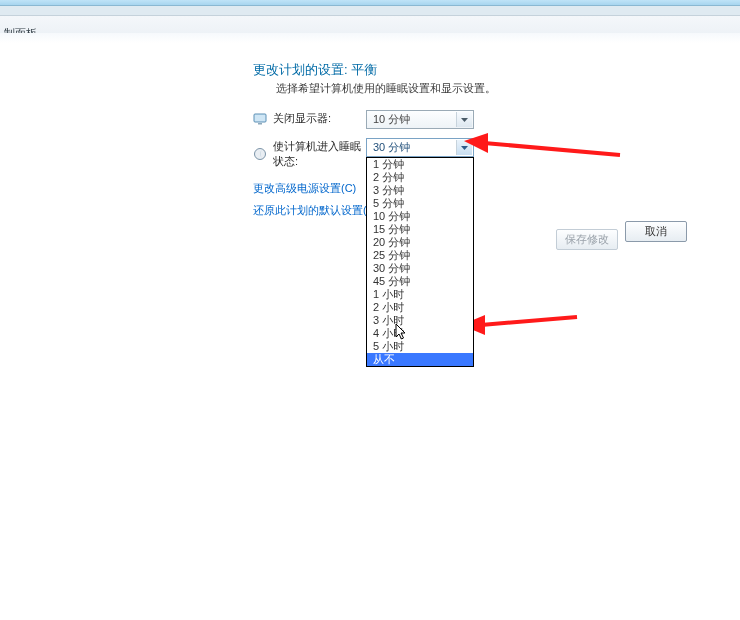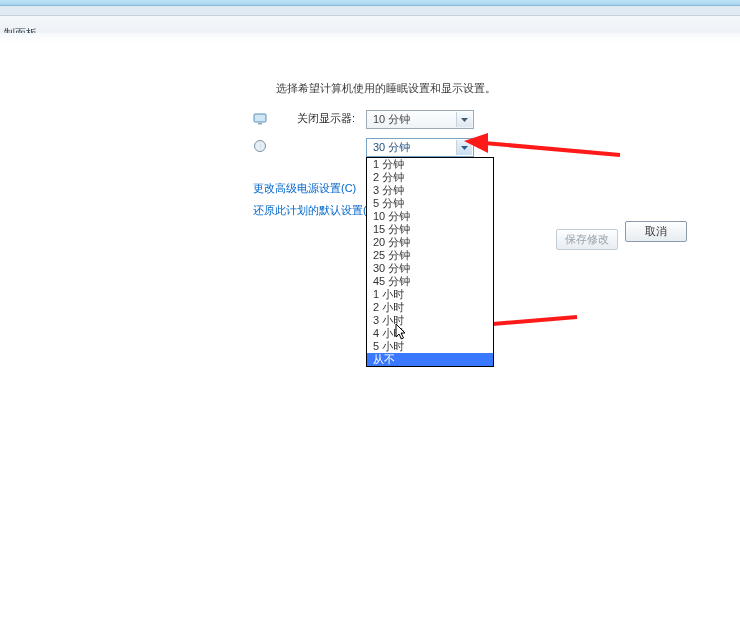--- a/index.html
+++ b/index.html
@@ -51,21 +51,21 @@
       font-size:13px;
       color:#006aa6;
     }
     .subtitle {
       position:absolute;
       left:253px; top:48px;
       font-size:11px;
       color:#3a3a3a;
       margin-left:23px;
     }
-    .row1 { position:absolute; left:253px; top:78px; display:flex; align-items:flex-end;gap:24px; }
+    .row1 { position:absolute; left:253px; top:78px; display:flex; align-items:flex-end; }
     .row2 { position:absolute; left:253px; top:106px; display:flex; align-items:center; }
     .row-icon{
       width:14px;height:14px;
       margin-right:6px;
       display:inline-block;
     }
     .row-label{
       font-size:11px;
       color:#2a2a2a;
       width:96px;
@@ -120,21 +120,21 @@
       color:#333;
       display:flex; align-items:center; justify-content:center;
     }
     .btn.disabled{ color:#9aa2aa; border-color:#c3cdd6;}
     .btn-save{ left:556px; top:196px; }
     .btn-cancel{ left:625px; top:188px; }
 
     .dropdown{
       position:absolute;
       left:366px; top:124px;
-      width:128px;
+      width:108px;
       border:1px solid #000000;
       background:#ffffff;
       z-index:5;
     }
     .dropdown .opt{
       font-size:11px;
       color:#333;
       height:13px;
       line-height:13px;
       padding:0 6px;
@@ -159,20 +159,21 @@
 
 <div class="frame-top"></div>
 <div class="titlebar"></div>
 <div class="addr">
   <span>制面板</span>
 </div>
 
 <div class="content">
   <div class="panel-top-divider"></div>
 
+  <div class="heading">更改计划的设置: 平衡</div>
   <div class="subtitle">选择希望计算机使用的睡眠设置和显示设置。</div>
 
   <div class="row1">
     <span class="row-icon">
       <svg viewBox="0 0 14 14">
           <rect x="1" y="2" width="12" height="8" rx="1" fill="#cfe6f5" stroke="#5a8fb5"></rect>
           <rect x="5" y="11" width="4" height="1.5" fill="#8ea9bc"></rect>
         </svg>
     </span>
     <span class="row-label">关闭显示器:</span>
@@ -186,20 +187,21 @@
     </span>
   </div>
 
   <div class="row2">
     <span class="row-icon">
       <svg viewBox="0 0 14 14">
           <circle cx="7" cy="7" r="5.5" fill="#e9eef3" stroke="#7c94a8"></circle>
           <path d="M9 3 A5 5 0 0 0 9 11 A6 6 0 0 1 9 3 Z" fill="#b5c8d6"></path>
         </svg>
     </span>
+    <span class="row-label">使计算机进入睡眠状态:</span>
   </div>
   <div class="select select-sleep">
     <span>30 分钟</span>
     <span class="arrow">
       <svg viewBox="0 0 7 4">
           <path d="M0 0 L3.5 4 L7 0 Z" fill="#2e5b8a"></path>
         </svg>
     </span>
   </div>
 

